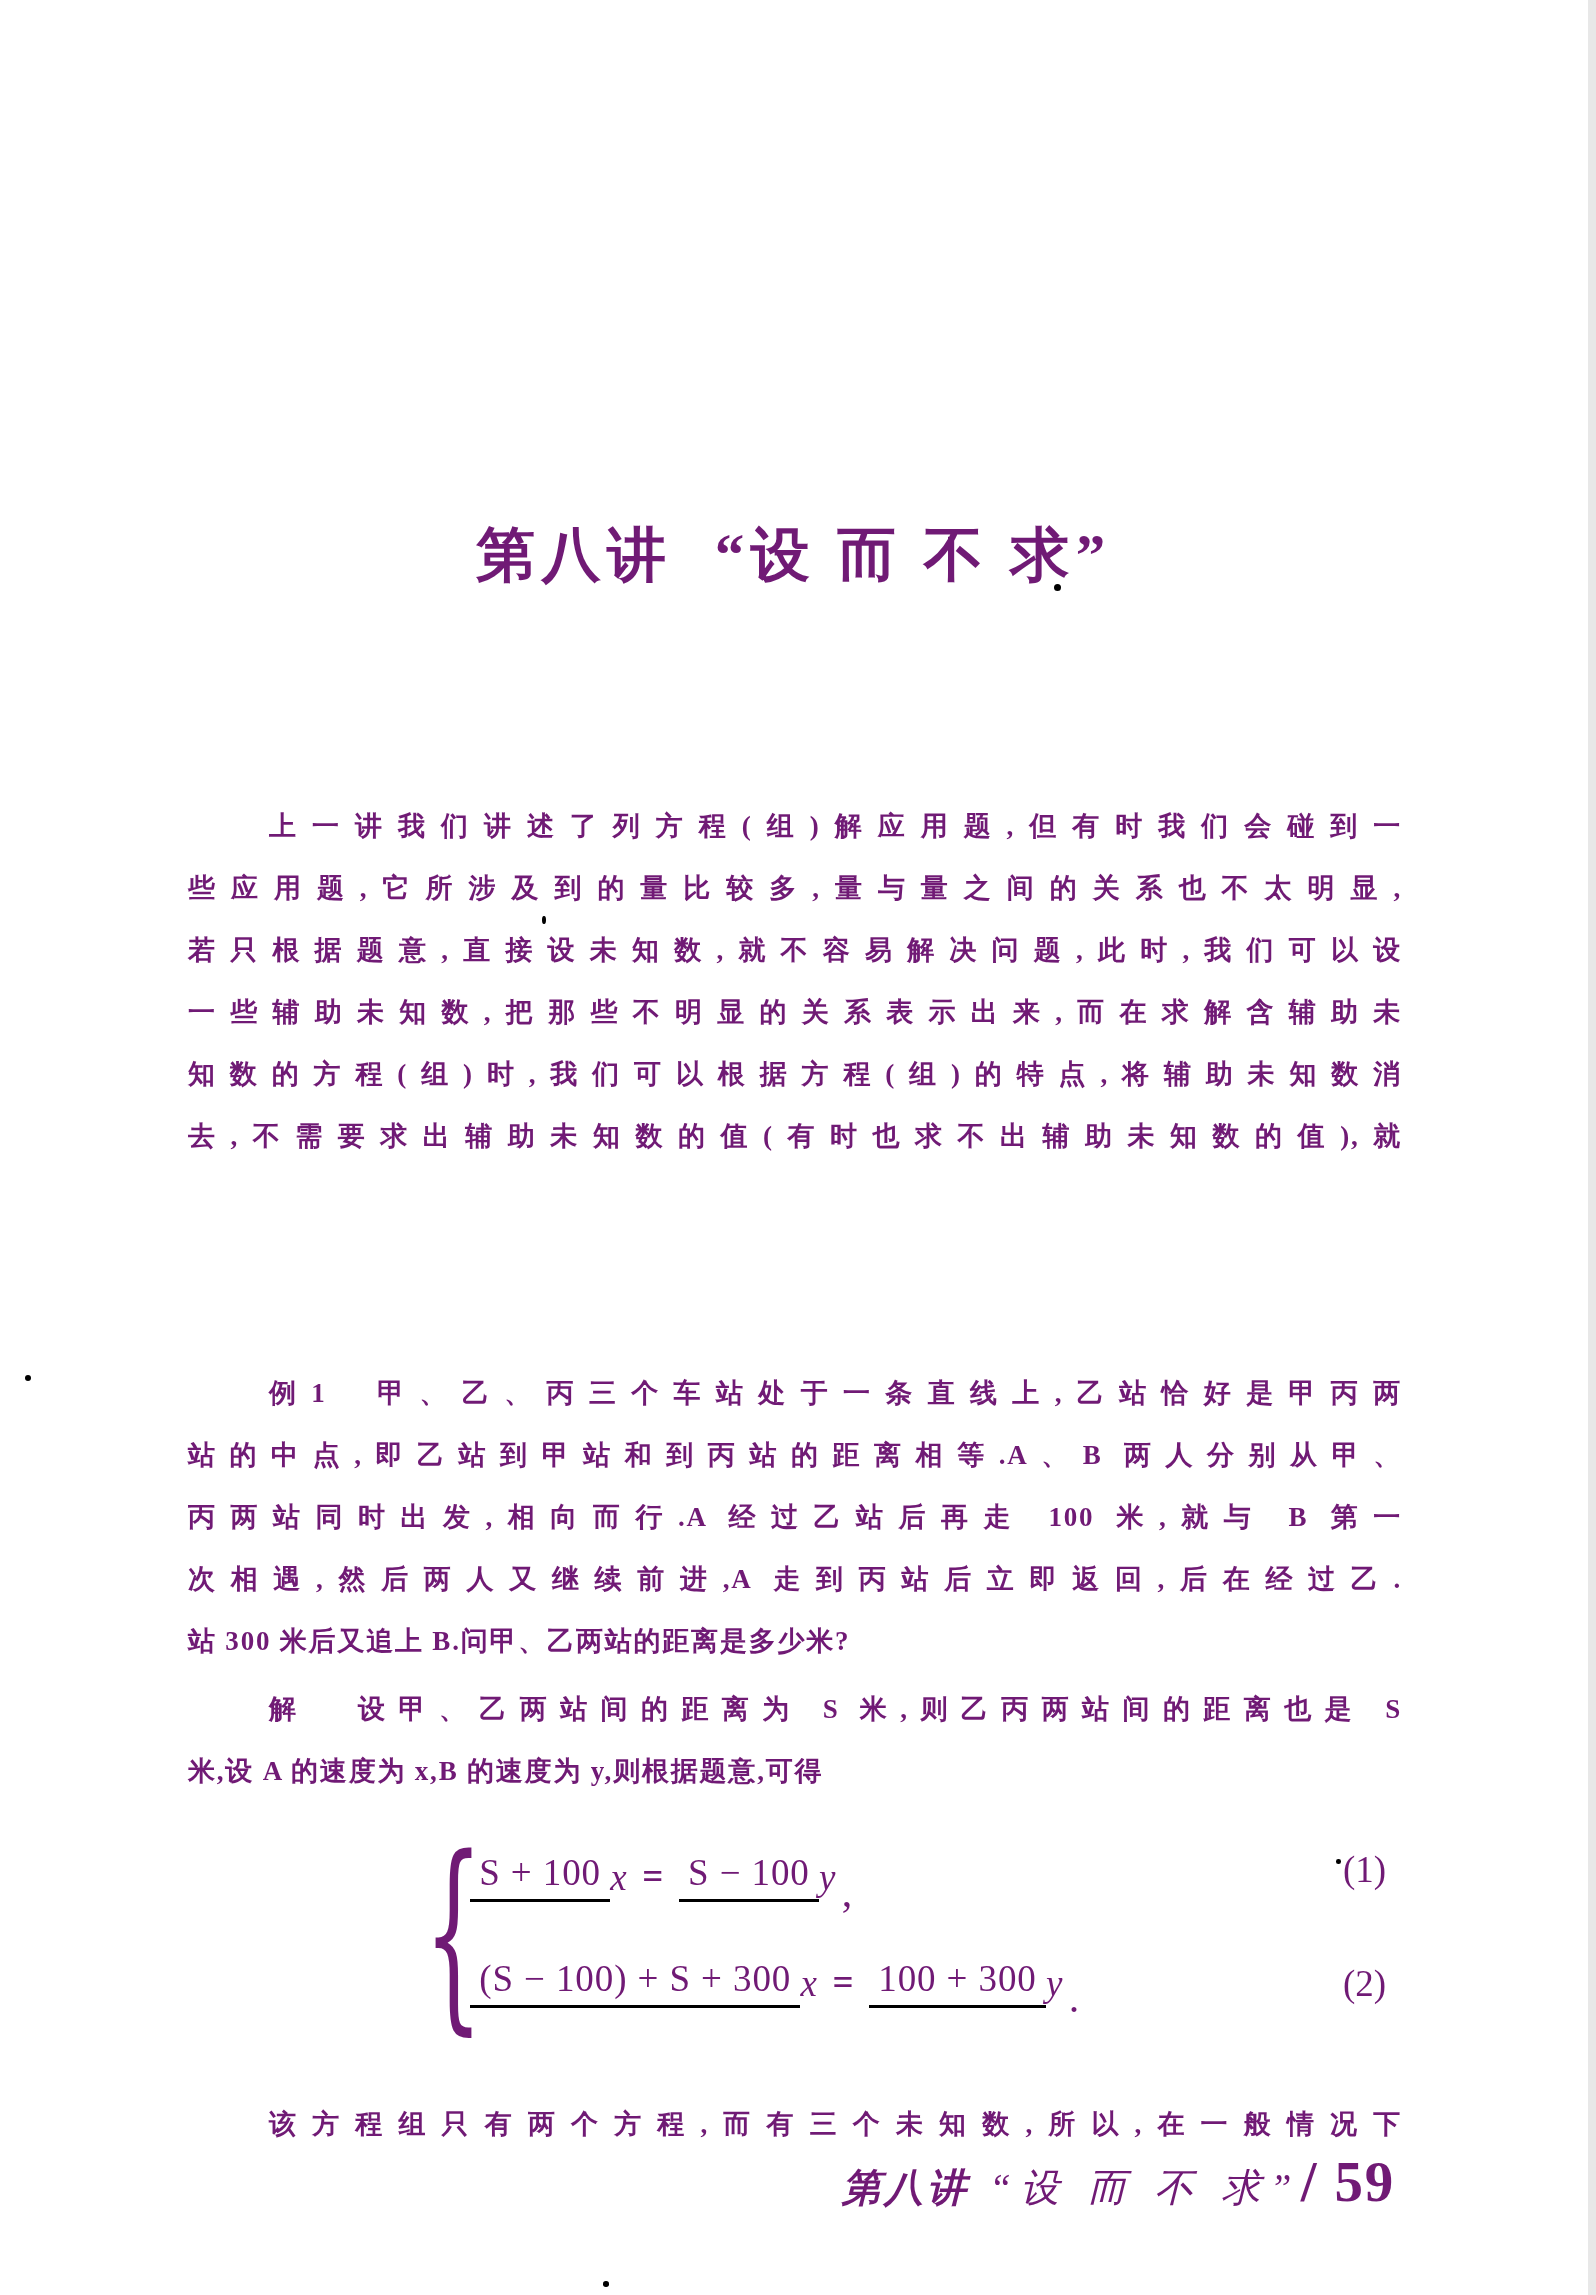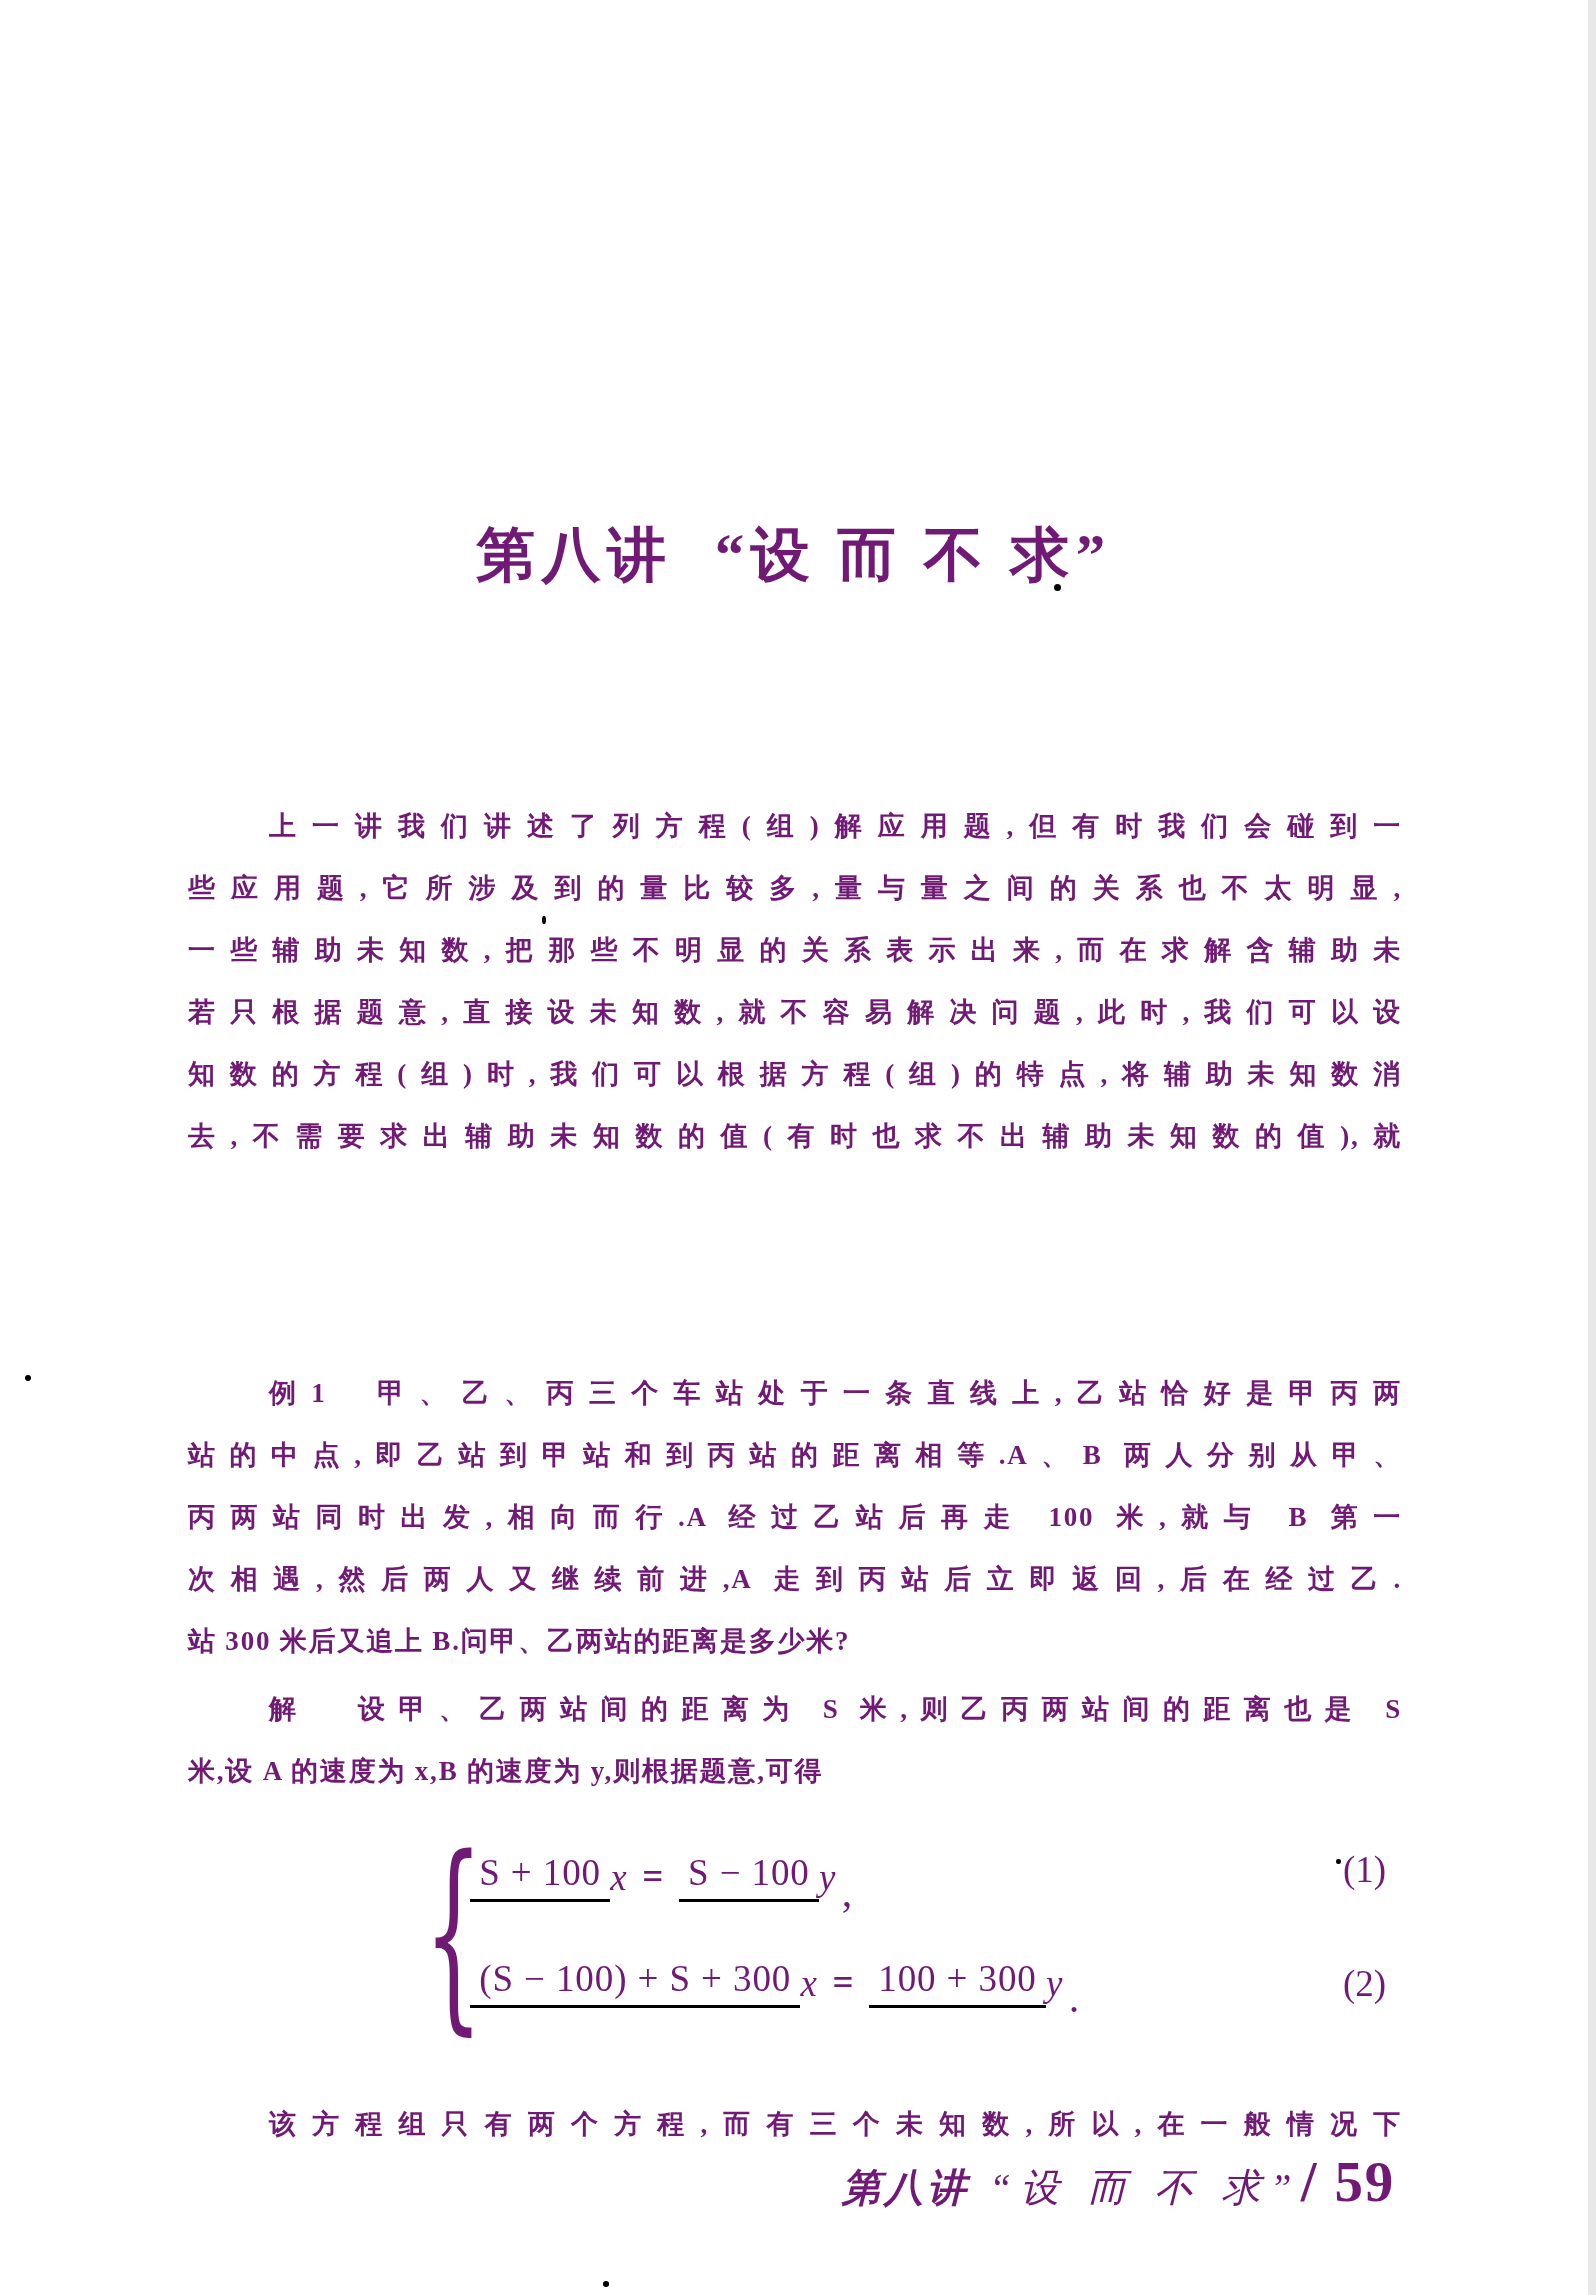--- a/index.html
+++ b/index.html
@@ -121,22 +121,22 @@
 </head>
 <body>
 
 <div class="page">
 
   <div class="title">第八讲  “设 而 不 求”</div>
 
   <div class="para intro">
     <span class="line indent">上一讲我们讲述了列方程(组)解应用题,但有时我们会碰到一</span>
     <span class="line">些应用题,它所涉及到的量比较多,量与量之间的关系也不太明显,</span>
+    <span class="line">若只根据题意,直接设未知数,就不容易解决问题,此时,我们可以设</span>
     <span class="line">一些辅助未知数,把那些不明显的关系表示出来,而在求解含辅助未</span>
-    <span class="line">若只根据题意,直接设未知数,就不容易解决问题,此时,我们可以设</span>
     <span class="line">知数的方程(组)时,我们可以根据方程(组)的特点,将辅助未知数消</span>
     <span class="line">去,不需要求出辅助未知数的值(有时也求不出辅助未知数的值),就</span>
   </div>
 
   <div class="para example">
     <span class="line indent"><span class="inline-label">例1</span><span class="gap"></span><span>甲、乙、丙三个车站处于一条直线上,乙站恰好是甲丙两</span></span>
     <span class="line">站的中点,即乙站到甲站和到丙站的距离相等.A、B 两人分别从甲、</span>
     <span class="line">丙两站同时出发,相向而行.A 经过乙站后再走 100 米,就与 B 第一</span>
     <span class="line">次相遇,然后两人又继续前进,A 走到丙站后立即返回,后在经过乙.</span>
     <span class="line last">站 300 米后又追上 B.问甲、乙两站的距离是多少米?</span>

